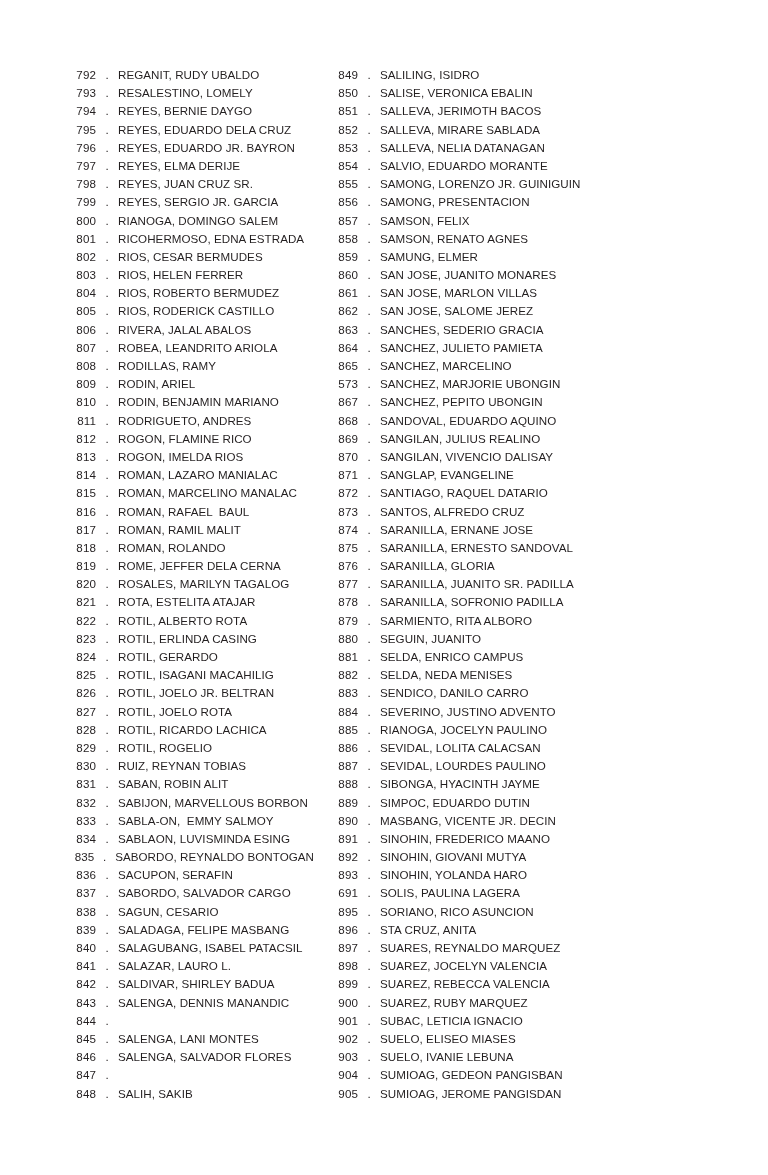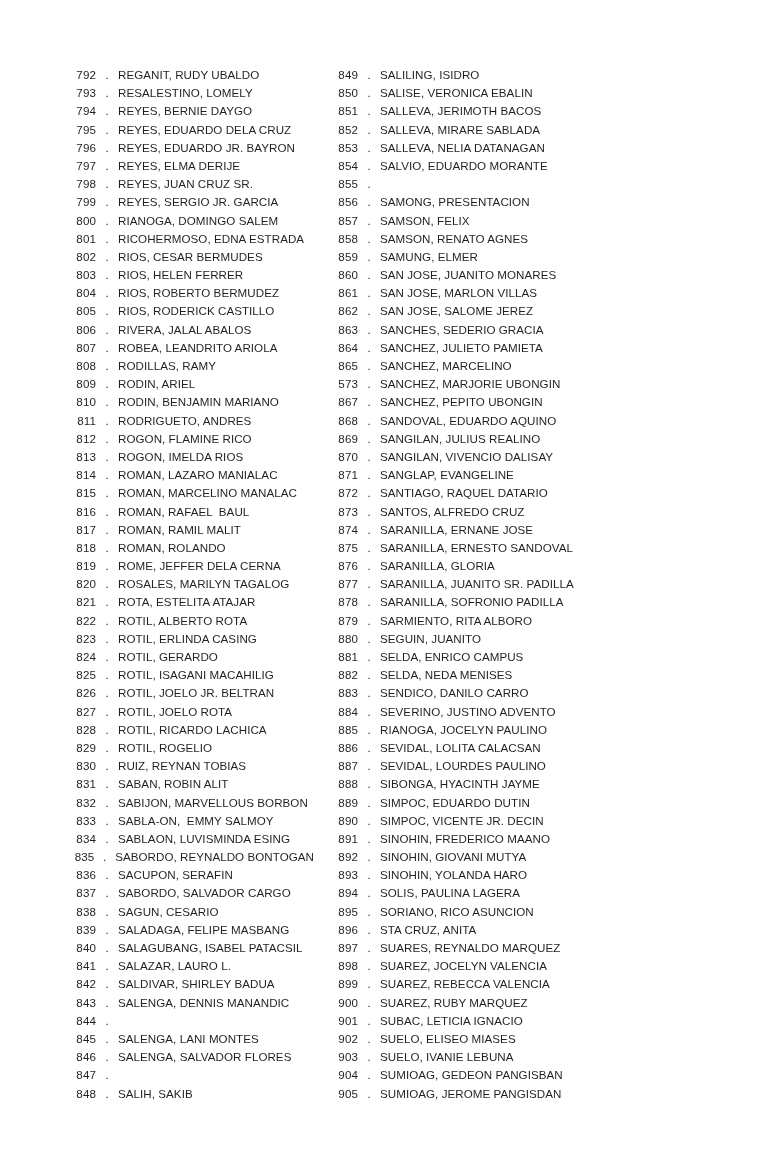--- a/index.html
+++ b/index.html
@@ -385,20 +385,21 @@
           <span class="entry-name">SALLEVA, NELIA DATANAGAN</span>
         </div>
         <div class="entry-row">
           <span class="entry-number">854</span>
           <span class="entry-separator">.</span>
           <span class="entry-name">SALVIO, EDUARDO MORANTE</span>
         </div>
         <div class="entry-row">
           <span class="entry-number">855</span>
           <span class="entry-separator">.</span>
+          <span class="entry-name">SAMONG, LORENZO JR. GUINIGUIN</span>
         </div>
         <div class="entry-row">
           <span class="entry-number">856</span>
           <span class="entry-separator">.</span>
           <span class="entry-name">SAMONG, PRESENTACION</span>
         </div>
         <div class="entry-row">
           <span class="entry-number">857</span>
           <span class="entry-separator">.</span>
           <span class="entry-name">SAMSON, FELIX</span>
@@ -559,39 +560,39 @@
           <span class="entry-name">SIBONGA, HYACINTH JAYME</span>
         </div>
         <div class="entry-row">
           <span class="entry-number">889</span>
           <span class="entry-separator">.</span>
           <span class="entry-name">SIMPOC, EDUARDO DUTIN</span>
         </div>
         <div class="entry-row">
           <span class="entry-number">890</span>
           <span class="entry-separator">.</span>
-          <span class="entry-name">SIMPOC, VICENTE JR. DECIN</span>
+          <span class="entry-name">MASBANG, VICENTE JR. DECIN</span>
         </div>
         <div class="entry-row">
           <span class="entry-number">891</span>
           <span class="entry-separator">.</span>
           <span class="entry-name">SINOHIN, FREDERICO MAANO</span>
         </div>
         <div class="entry-row">
           <span class="entry-number">892</span>
           <span class="entry-separator">.</span>
           <span class="entry-name">SINOHIN, GIOVANI MUTYA</span>
         </div>
         <div class="entry-row">
           <span class="entry-number">893</span>
           <span class="entry-separator">.</span>
           <span class="entry-name">SINOHIN, YOLANDA HARO</span>
         </div>
         <div class="entry-row">
-          <span class="entry-number">894</span>
+          <span class="entry-number">691</span>
           <span class="entry-separator">.</span>
           <span class="entry-name">SOLIS, PAULINA LAGERA</span>
         </div>
         <div class="entry-row">
           <span class="entry-number">895</span>
           <span class="entry-separator">.</span>
           <span class="entry-name">SORIANO, RICO ASUNCION</span>
         </div>
         <div class="entry-row">
           <span class="entry-number">896</span>

